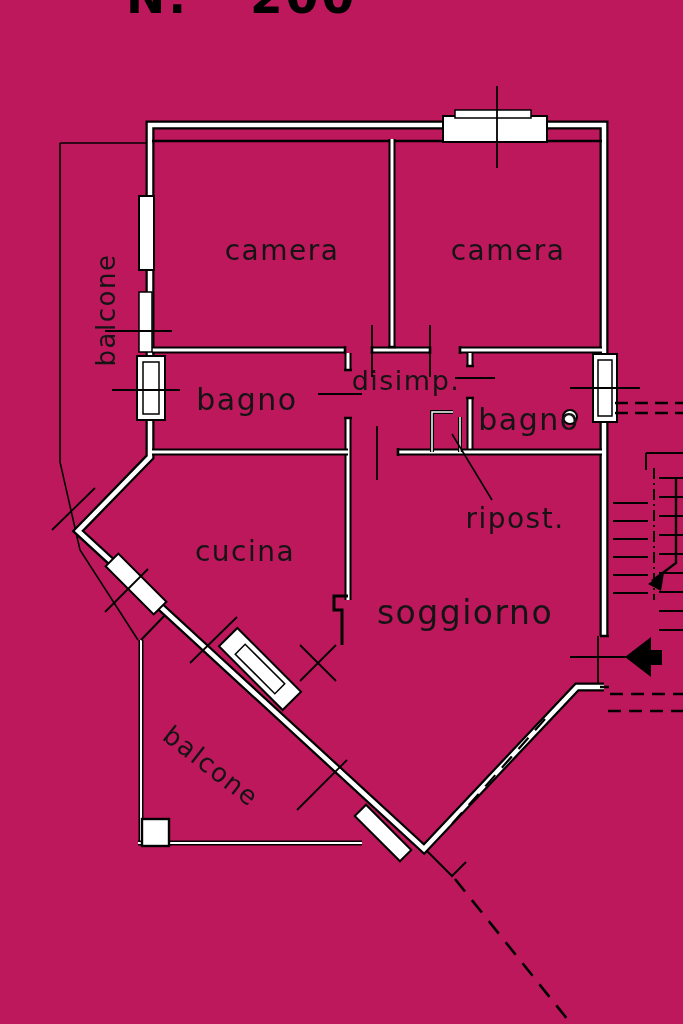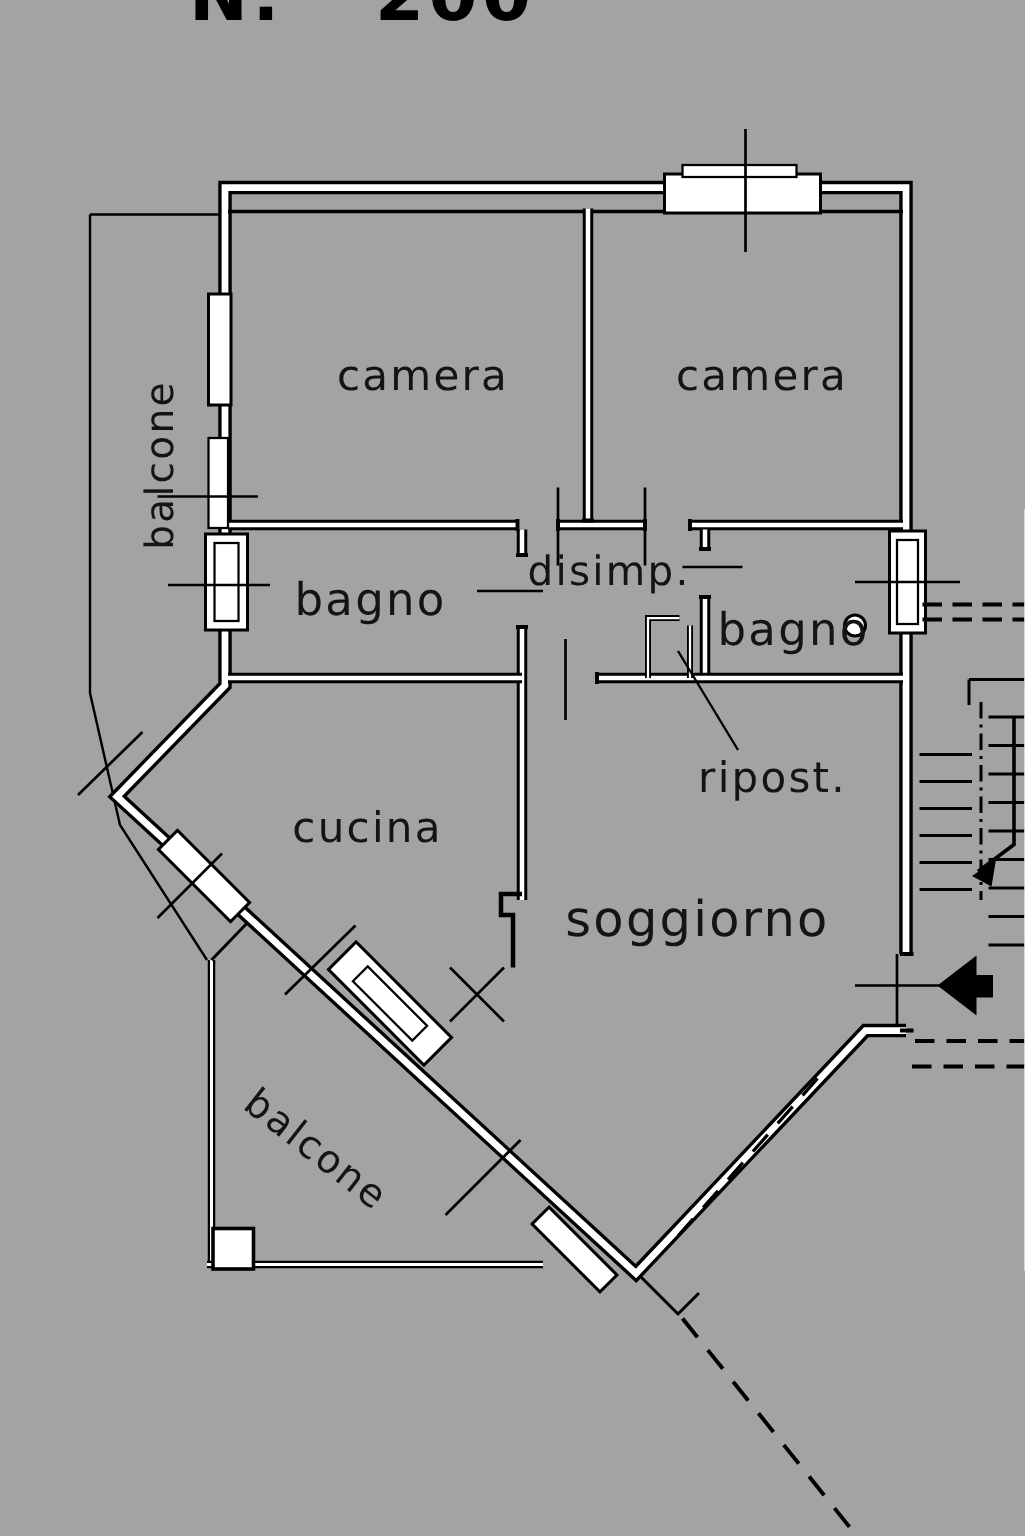--- a/index.html
+++ b/index.html
@@ -1,16 +1,16 @@
 <!DOCTYPE html>
 <html><head>
 <meta charset="utf-8">
 <style>
   html,body{margin:0;padding:0;background:#ffffff;width:683px;height:1024px;overflow:hidden}
-  .stage{position:relative;width:683px;height:1024px;background:#a3a3a3}
+  .stage{position:relative;width:683px;height:1024px;background:#be185d}
   svg{display:block}
   path[data-hollow]{stroke:#000;fill:none;stroke-linejoin:miter}
   .wall-core{stroke:#fff;fill:none;stroke-linejoin:miter}
   .thin{stroke:#000;fill:none}
   .tick{stroke:#000;stroke-width:1.8;fill:none}
   .cap{stroke:#000;stroke-width:2.6;fill:none}
   .winbox{fill:#fff;stroke:#000;stroke-width:2}
   .winbox-light{fill:#fff;stroke:#000;stroke-width:1.5}
   text{font-family:"DejaVu Sans","Liberation Sans",sans-serif;fill:#141414}
   .lbl{letter-spacing:1.5px}

